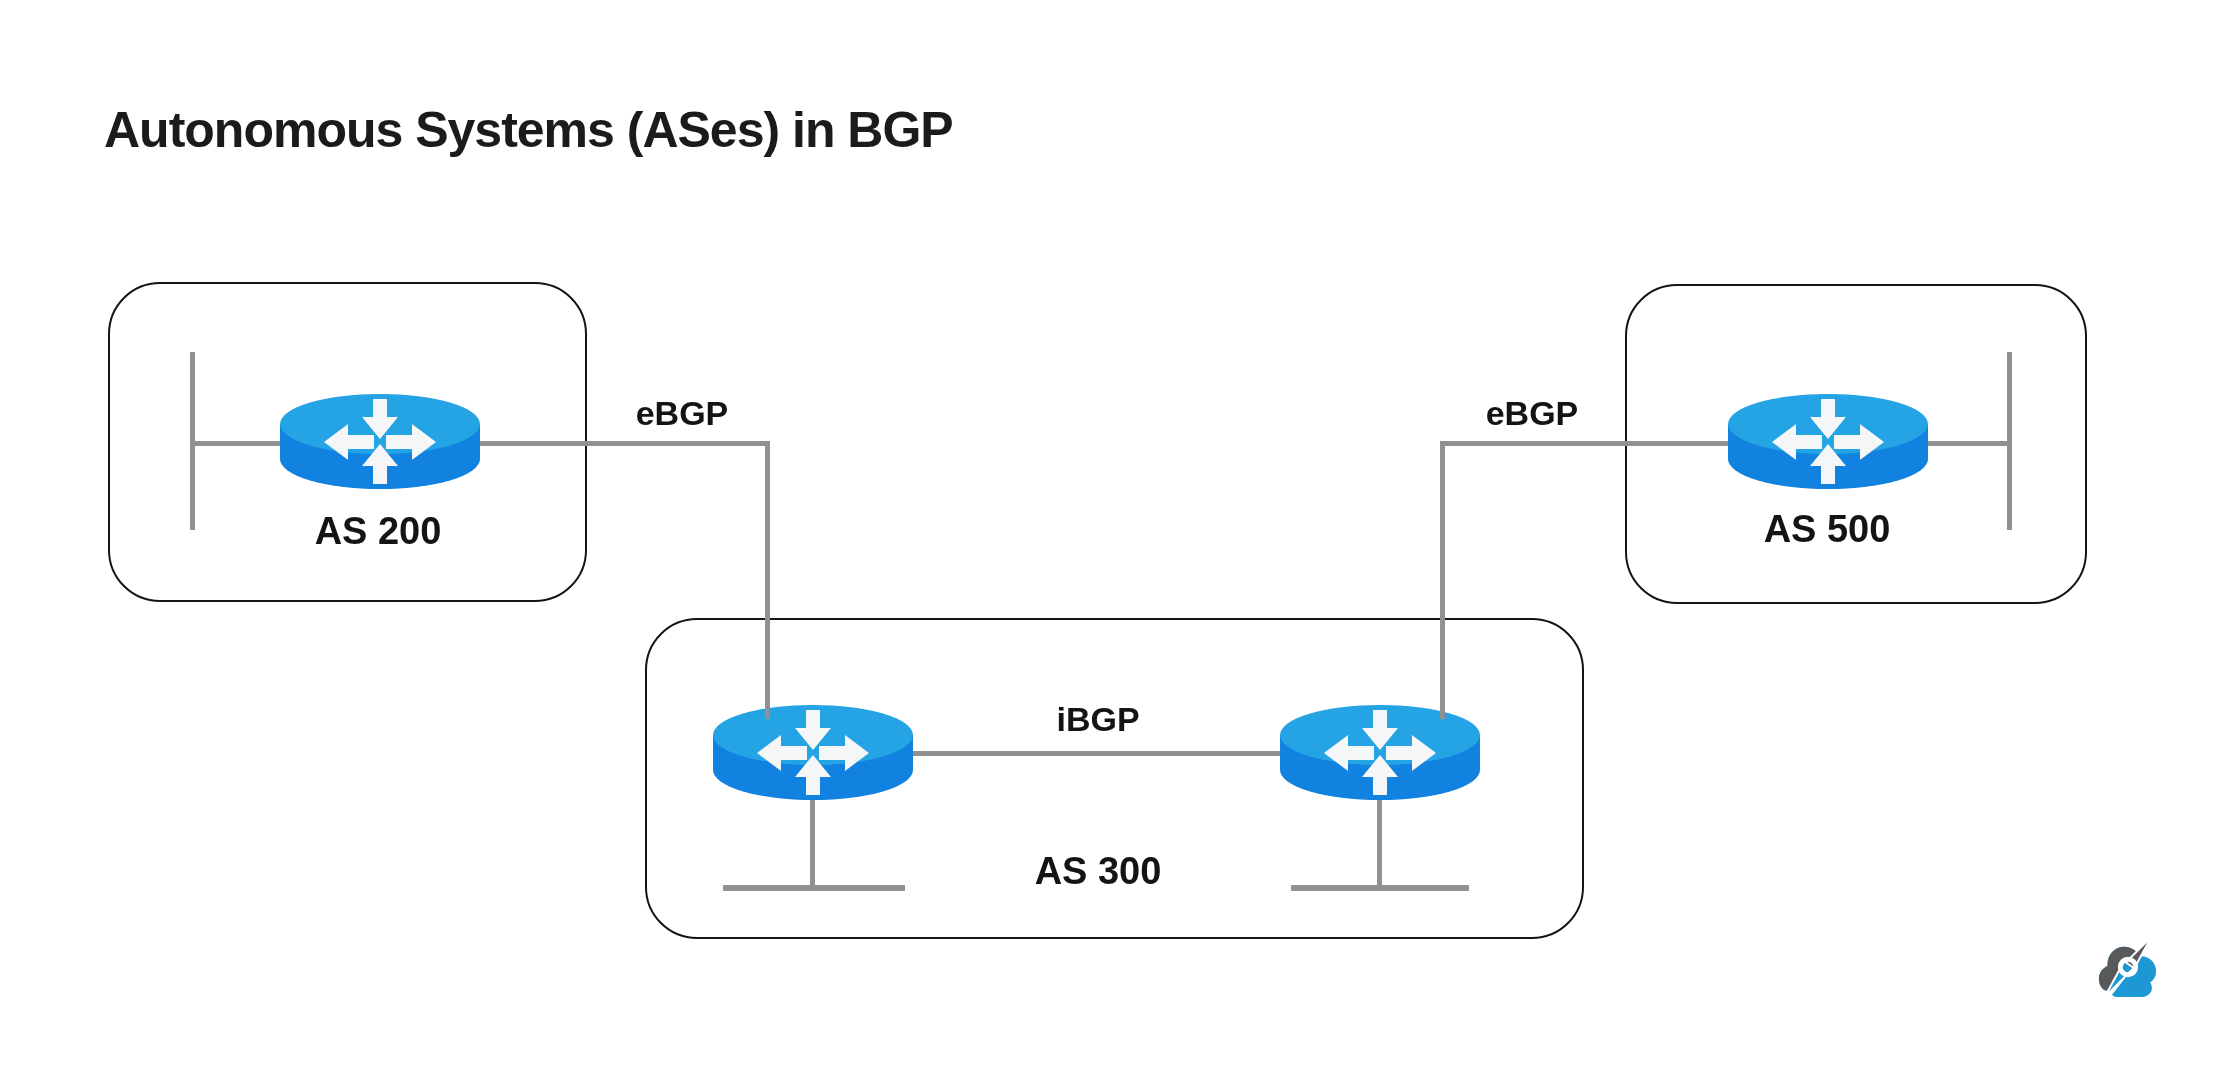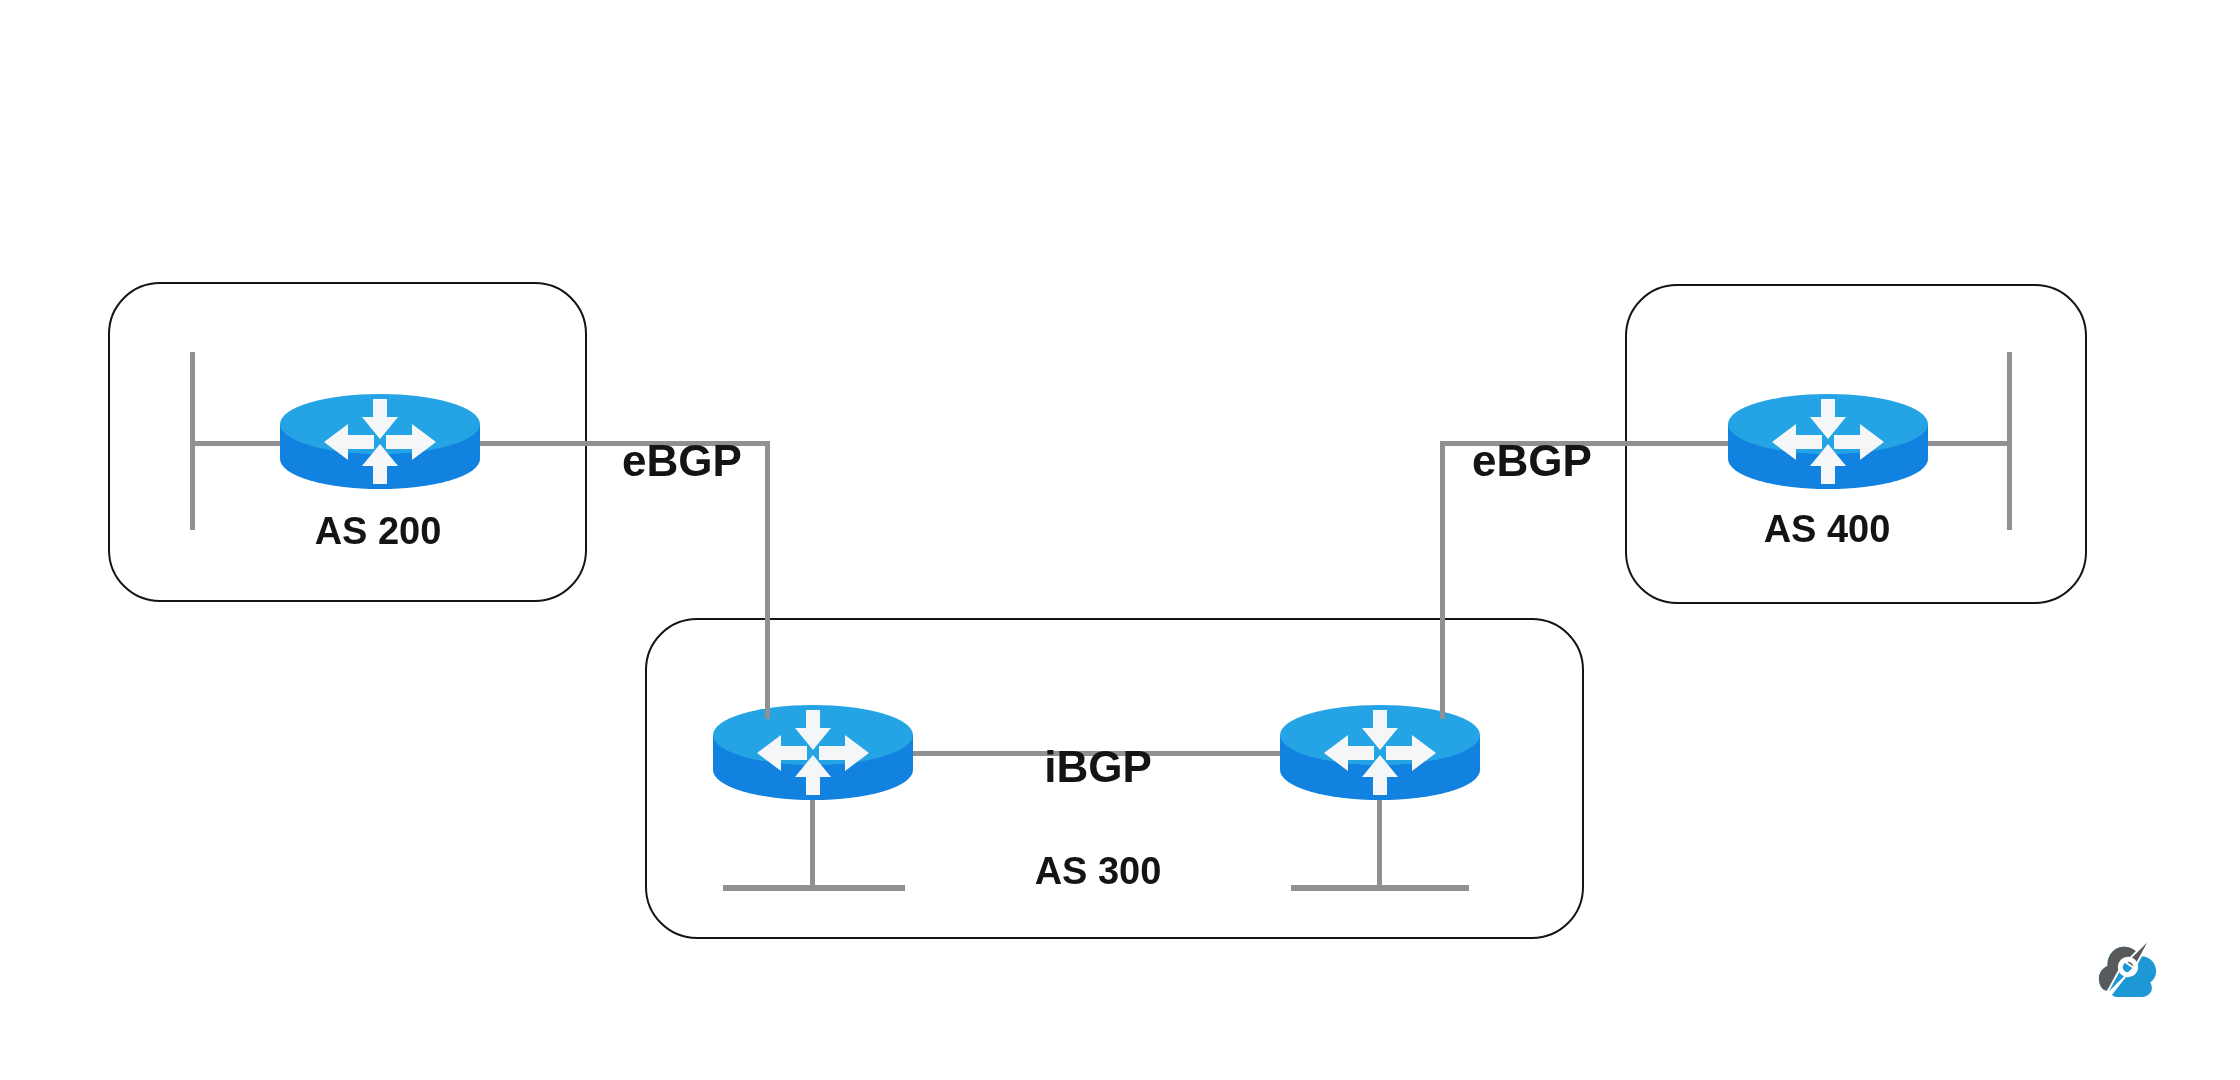--- a/index.html
+++ b/index.html
@@ -14,21 +14,21 @@
   .as-box{
     position:absolute;border:2px solid #141414;border-radius:52px;background:transparent;
   }
   .gline{position:absolute;background:#8f9193;}
   .router{position:absolute;width:200px;height:97px;}
   .lbl{
     position:absolute;transform:translate(-50%,-50%);font-weight:700;color:#141414;
     white-space:nowrap;
   }
   .lbl-as{font-size:38px;}
-  .lbl-bgp{font-size:44px;margin-top:48px;}
+  .lbl-bgp{font-size:34px;}
   .logo{position:absolute;left:2096px;top:932px;width:64px;height:70px;}
 </style>
 </head>
 <body>
 
 <div id="canvas">
 
   <svg width="0" height="0" style="position:absolute" aria-hidden="true">
     <defs>
       <g id="router-glyph">
@@ -36,20 +36,21 @@
         <rect x="0" y="31" width="200" height="35" fill="#1182DF"></rect>
         <ellipse cx="100" cy="31" rx="100" ry="30" fill="#24A4E4"></ellipse>
         <path d="M93,6 h14 v18 h11 l-18,22 -18,-22 h11 z" fill="#F4F6F7"></path>
         <path d="M93,91 h14 v-18 h11 l-18,-22 -18,22 h11 z" fill="#F4F6F7"></path>
         <path d="M94,42 v14 h-26 v11 l-24,-18 24,-18 v11 z" fill="#F4F6F7"></path>
         <path d="M106,42 v14 h26 v11 l24,-18 -24,-18 v11 z" fill="#F4F6F7"></path>
       </g>
     </defs>
   </svg>
 
+  <div class="title">Autonomous Systems (ASes) in BGP</div>
 
   <div class="as-box" style="left:108px;top:282px;width:475px;height:316px;"></div>
   <div class="as-box" style="left:645px;top:618px;width:935px;height:317px;"></div>
   <div class="as-box" style="left:1625px;top:284px;width:458px;height:316px;"></div>
 
   <div class="gline" style="left:190px;top:352px;width:5px;height:178px;"></div>
   <div class="gline" style="left:190px;top:441px;width:578px;height:5px;"></div>
   <div class="gline" style="left:810px;top:790px;width:5px;height:98px;"></div>
   <div class="gline" style="left:723px;top:885px;width:182px;height:6px;"></div>
   <div class="gline" style="left:813px;top:751px;width:567px;height:5px;"></div>
@@ -72,21 +73,21 @@
     </svg>
 
   <div class="gline" style="left:765px;top:441px;width:5px;height:278px;"></div>
   <div class="gline" style="left:1440px;top:441px;width:5px;height:278px;"></div>
 
   <div class="lbl lbl-bgp" style="left:682px;top:413px;">eBGP</div>
   <div class="lbl lbl-bgp" style="left:1532px;top:413px;">eBGP</div>
   <div class="lbl lbl-bgp" style="left:1098px;top:719px;">iBGP</div>
   <div class="lbl lbl-as" style="left:378px;top:531px;">AS 200</div>
   <div class="lbl lbl-as" style="left:1098px;top:871px;">AS 300</div>
-  <div class="lbl lbl-as" style="left:1827px;top:529px;">AS 400</div>
+  <div class="lbl lbl-as" style="left:1827px;top:529px;">AS 500</div>
 
   <svg class="logo" viewBox="0 0 66 72">
     <defs>
       <clipPath id="lgclip">
           <polygon points="0,0 62,0 0,76"></polygon>
         </clipPath>
     </defs>
     <path d="M14,61 C7,61 3,55 3,48 C3,42 7,37 12,35 C11,24 19,15 29,15 C36,15 42,19 45,25 C54,24 62,31 62,40 C62,45 60,49 56,52 C58,55 58,59 57,61 C55,65 51,67 47,67 L22,67 C18,67 15,64 14,61 Z" fill="#1E98D5"></path>
     <path d="M14,61 C7,61 3,55 3,48 C3,42 7,37 12,35 C11,24 19,15 29,15 C36,15 42,19 45,25 C54,24 62,31 62,40 C62,45 60,49 56,52 C58,55 58,59 57,61 C55,65 51,67 47,67 L22,67 C18,67 15,64 14,61 Z" fill="#58595B" clip-path="url(#lgclip)"></path>
     <line x1="8" y1="70" x2="60" y2="3" stroke="#ffffff" stroke-width="7"></line>

